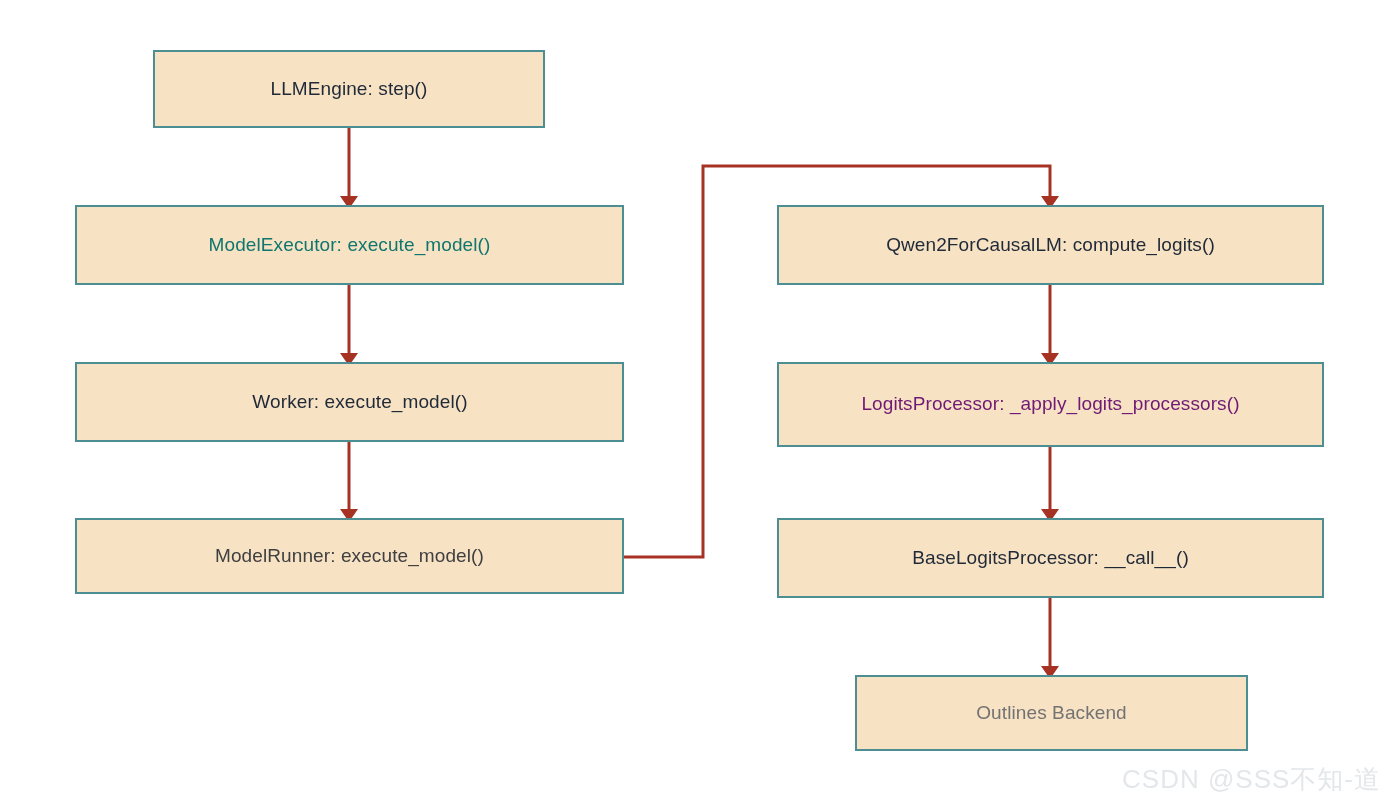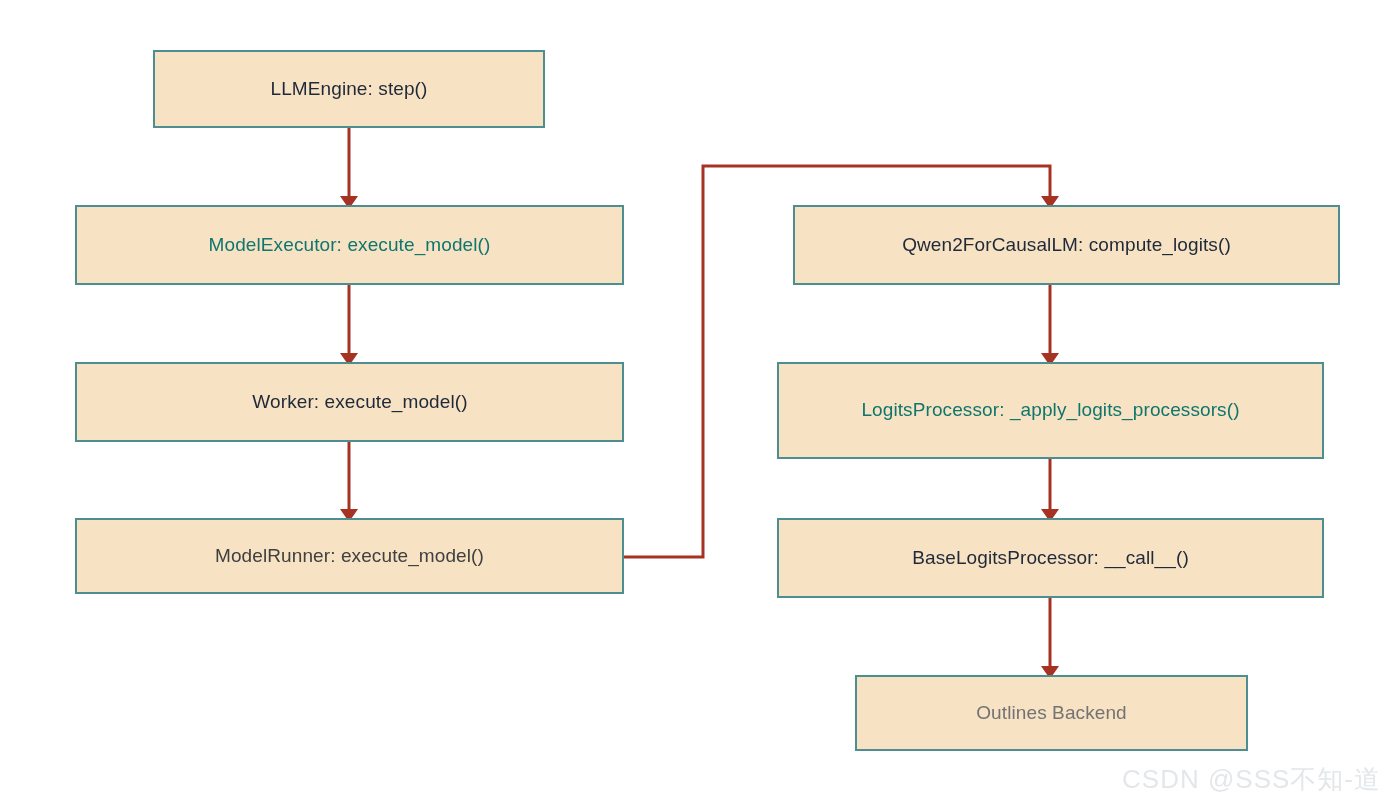--- a/index.html
+++ b/index.html
@@ -92,24 +92,24 @@
       </div>
       <div class="node" style="left: 75px; top: 205px; width: 549px; height: 80px; background: rgb(247, 226, 196); border-color: rgb(77, 142, 146); color: #0f766e;">
         <span class="label">ModelExecutor: execute_model()</span>
       </div>
       <div class="node" style="left: 75px; top: 362px; width: 549px; height: 80px; background: rgb(247, 226, 196); border-color: rgb(77, 142, 146); color: rgb(31, 41, 55); padding-left: 21px;">
         <span class="label">Worker: execute_model()</span>
       </div>
       <div class="node" style="left: 75px; top: 518px; width: 549px; height: 76px; background: rgb(247, 226, 196); border-color: rgb(77, 142, 146); color: #404040;">
         <span class="label">ModelRunner: execute_model()</span>
       </div>
-      <div class="node" style="left: 777px; top: 205px; width: 547px; height: 80px; background: rgb(247, 226, 196); border-color: rgb(77, 142, 146); color: rgb(31, 41, 55); margin-left: 16px;">
+      <div class="node" style="left: 777px; top: 205px; width: 547px; height: 80px; background: rgb(247, 226, 196); border-color: rgb(77, 142, 146); color: rgb(31, 41, 55);">
         <span class="label">Qwen2ForCausalLM: compute_logits()</span>
       </div>
-      <div class="node" style="left: 777px; top: 362px; width: 547px; height: 97px; background: rgb(247, 226, 196); border-color: rgb(77, 142, 146); color: #0f766e;">
+      <div class="node" style="left: 777px; top: 362px; width: 547px; height: 85px; background: rgb(247, 226, 196); border-color: rgb(77, 142, 146); color: #701a75;">
         <span class="label">LogitsProcessor: _apply_logits_processors()</span>
       </div>
       <div class="node" style="left: 777px; top: 518px; width: 547px; height: 80px; background: rgb(247, 226, 196); border-color: rgb(77, 142, 146); color: rgb(31, 41, 55);">
         <span class="label">BaseLogitsProcessor: __call__()</span>
       </div>
       <div class="node" style="left: 855px; top: 675px; width: 393px; height: 76px; background: rgb(247, 226, 196); border-color: rgb(77, 142, 146); color: #737373;">
         <span class="label">Outlines Backend</span>
       </div>
     </div>
 

